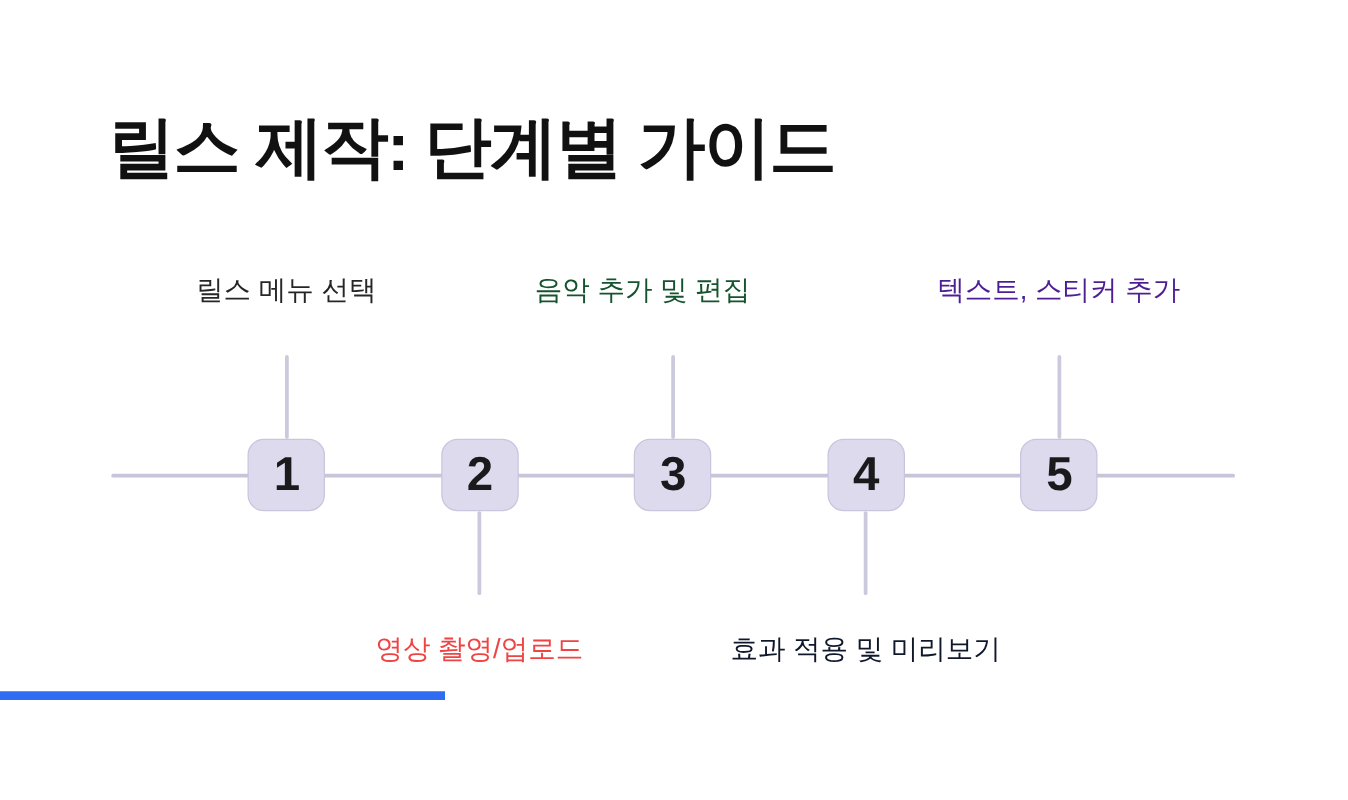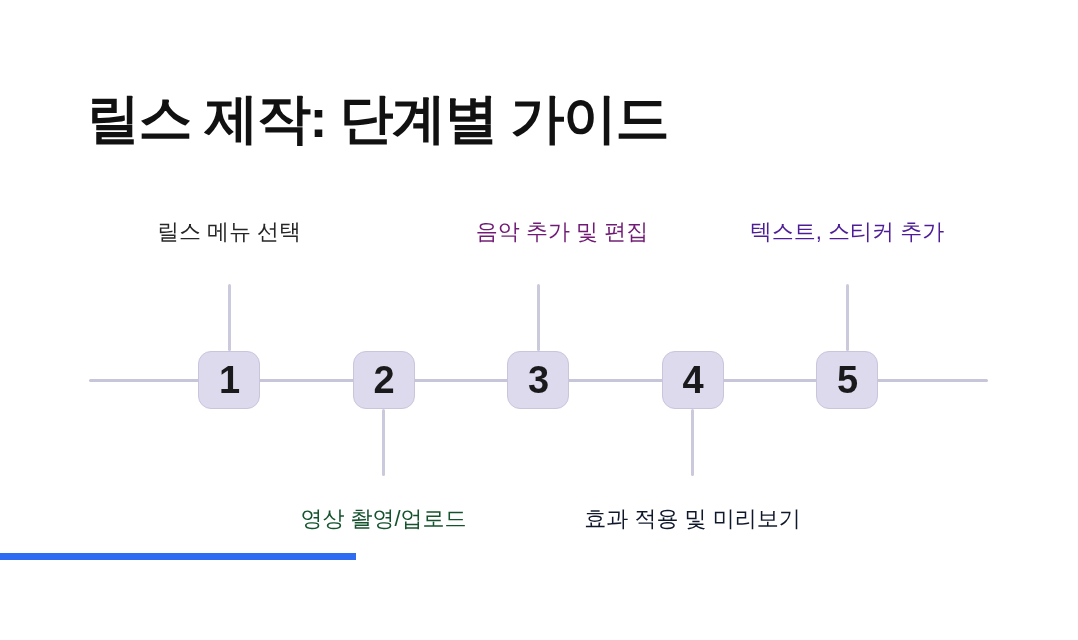--- a/index.html
+++ b/index.html
@@ -84,26 +84,26 @@
   <div id="steps-root">
       <div class="step-connector" style="left: 227.5px; background: rgb(203, 201, 220); top: 284px; height: 67px;"></div>
       <div class="step-box" style="left: 198px; background: rgb(221, 218, 238); border-color: rgb(200, 197, 221);">
         <span class="step-number" style="color: rgb(26, 26, 28);">1</span>
       </div>
       <div class="step-label above" style="left: 229px; color: rgb(38, 38, 38);">릴스 메뉴 선택</div>
       <div class="step-connector" style="left: 382px; background: rgb(203, 201, 220); top: 409px; height: 67px;"></div>
       <div class="step-box" style="left: 352.5px; background: rgb(221, 218, 238); border-color: rgb(200, 197, 221);">
         <span class="step-number" style="color: rgb(26, 26, 28);">2</span>
       </div>
-      <div class="step-label below" style="left: 383.5px; color: #14532d;">영상 촬영/업로드</div>
+      <div class="step-label below" style="left: 383.5px; color: #ef4444;">영상 촬영/업로드</div>
       <div class="step-connector" style="left: 536.5px; background: rgb(203, 201, 220); top: 284px; height: 67px;"></div>
       <div class="step-box" style="left: 507px; background: rgb(221, 218, 238); border-color: rgb(200, 197, 221);">
         <span class="step-number" style="color: rgb(26, 26, 28);">3</span>
       </div>
-      <div class="step-label above" style="left: 562px; color: #701a75;">음악 추가 및 편집</div>
+      <div class="step-label above" style="left: 514px; color: #14532d;">음악 추가 및 편집</div>
       <div class="step-connector" style="left: 691px; background: rgb(203, 201, 220); top: 409px; height: 67px;"></div>
       <div class="step-box" style="left: 661.5px; background: rgb(221, 218, 238); border-color: rgb(200, 197, 221);">
         <span class="step-number" style="color: rgb(26, 26, 28);">4</span>
       </div>
       <div class="step-label below" style="left: 692.5px; color: #0f172a;">효과 적용 및 미리보기</div>
       <div class="step-connector" style="left: 845.5px; background: rgb(203, 201, 220); top: 284px; height: 67px;"></div>
       <div class="step-box" style="left: 816px; background: rgb(221, 218, 238); border-color: rgb(200, 197, 221);">
         <span class="step-number" style="color: rgb(26, 26, 28);">5</span>
       </div>
       <div class="step-label above" style="left: 847px; color: #4c1d95;">텍스트, 스티커 추가</div>

